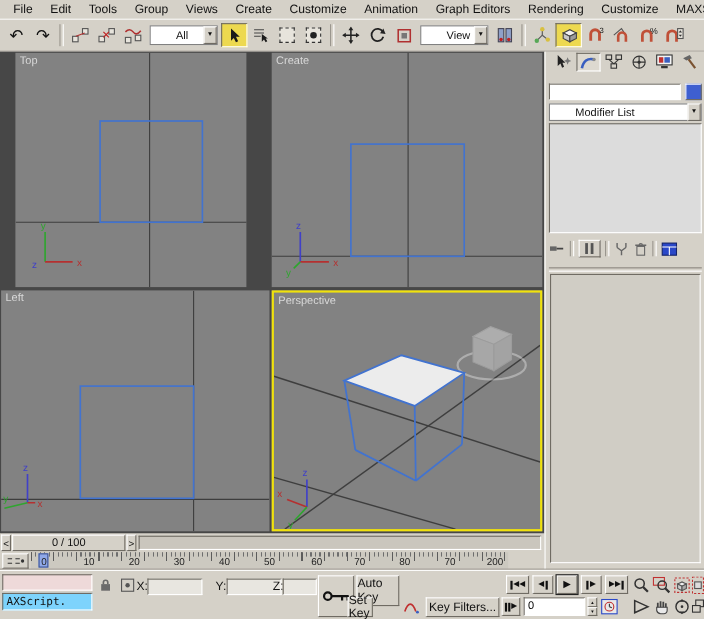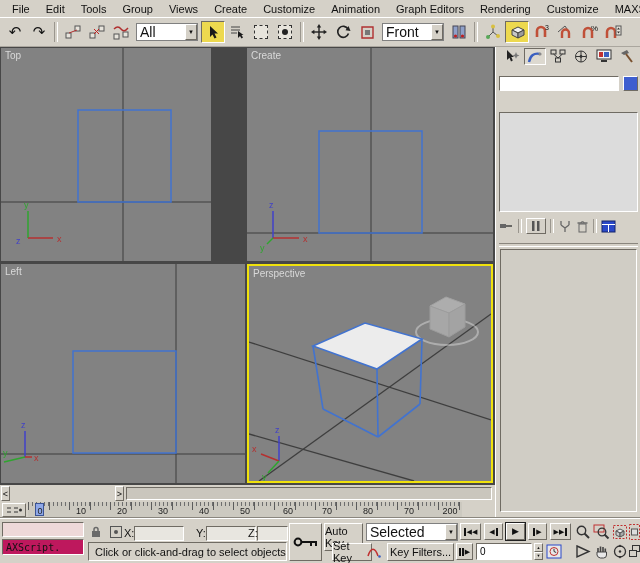--- a/index.html
+++ b/index.html
@@ -9,21 +9,21 @@
   .sunken{border-top:1px solid #6f6b63;border-left:1px solid #6f6b63;border-right:1px solid #fff;border-bottom:1px solid #fff;box-sizing:border-box;}
   .pressed{border-top:1px solid #6f6b63;border-left:1px solid #6f6b63;border-right:1px solid #fff;border-bottom:1px solid #fff;background:#edd94f;box-sizing:border-box;}
   
   .menubar{left:0;top:0;width:640px;height:17px;display:flex;align-items:center;padding-left:4px;border-bottom:1px solid #fff;background:#d5d1c8;}
   .menu-item{padding:1px 8px;cursor:default;white-space:nowrap;}
   
   .toolbar{left:0;top:18px;width:640px;height:28px;display:flex;align-items:center;padding-left:3px;background:#d5d1c8;border-bottom:1px solid #aaa69e;}
   .tb{width:24px;height:22px;display:flex;align-items:center;justify-content:center;flex:none;box-sizing:border-box;}
   .tsep{width:2px;height:20px;border-left:1px solid #9a968e;border-right:1px solid #fff;margin:0 3px;flex:none;}
   .dd{display:flex;align-items:center;height:18px;background:#fff;border:1px solid #808080;box-sizing:border-box;flex:none;}
-  .dd-text{flex:1;padding-left:3px;font-size:14px;overflow:hidden;white-space:nowrap;}
+  .dd-text{flex:1;padding-left:3px;font-size:10px;overflow:hidden;white-space:nowrap;margin-left:20px;}
   .dd-btn{width:12px;height:16px;font-size:6px;display:flex;align-items:center;justify-content:center;flex:none;}
   
   .vzone{left:0;top:47px;width:495px;height:438px;background:#474747;}
   .vp{position:absolute;background:#828282;overflow:hidden;}
   .vp-label{position:absolute;left:4px;top:2px;color:#d9d9d9;font-size:10px;z-index:5;}
   .persp{border:2px solid #f0e20c;}
   
   .tslider-row{left:0;top:485px;width:495px;height:17px;background:#d5d1c8;}
   .trackbar{left:0;top:502px;width:495px;height:16px;background:#d5d1c8;}
   .ruler{position:absolute;left:28px;top:0;width:434px;height:15px;background:#ccc9c0;
@@ -154,21 +154,21 @@
       </div>
     <div class="tb">
         <span>
           <svg width="15" height="15">
             <polygon points="2,2 13,2 13,13 2,13" fill="none" stroke="#b03030" stroke-width="1.4"></polygon>
             <rect x="5" y="5" width="5" height="5" fill="#777"></rect>
           </svg>
         </span>
       </div>
     <div class="dd" style="width:62px;margin:0 3px">
-      <span class="dd-text">Front</span>
+      <span class="dd-text">View</span>
       <span class="dd-btn raised">▼</span>
     </div>
     <div class="tb">
         <span>
           <svg width="17" height="17">
             <rect x="2" y="2" width="5" height="12" fill="#8fa0c8" stroke="#445"></rect>
             <rect x="9" y="2" width="5" height="12" fill="#8fa0c8" stroke="#445"></rect>
             <circle cx="4.5" cy="12" r="1.6" fill="#c02020"></circle>
             <circle cx="11.5" cy="12" r="1.6" fill="#c02020"></circle>
           </svg>
@@ -227,21 +227,21 @@
             <rect x="12" y="2" width="5" height="9" fill="#e7e4dc" stroke="#555"></rect>
             <polygon points="14.5,3.5 13,5.5 16,5.5" fill="#333"></polygon>
             <polygon points="14.5,9.5 13,7.5 16,7.5" fill="#333"></polygon>
           </svg>
         </span>
       </div>
   </div>
 
   <div class="abs vzone">
 
-    <div class="vp" style="left:1px;top:1px;width:210px;height:213px">
+    <div class="vp" style="left:14px;top:1px;width:210px;height:213px">
       <span class="vp-label">Top</span>
       <svg width="244" height="213">
         <line x1="122" y1="0" x2="122" y2="213" stroke="#3d3d3d"></line>
         <line x1="0" y1="154" x2="244" y2="154" stroke="#3d3d3d"></line>
         <rect x="77" y="62" width="93" height="92" fill="none" stroke="#4273cf" stroke-width="1.5"></rect>
         <g font-size="9">
           <line x1="27" y1="190" x2="27" y2="163" stroke="#2fa52f" stroke-width="1.5"></line>
           <line x1="27" y1="190" x2="52" y2="190" stroke="#b53030" stroke-width="1.5"></line>
           <text x="23" y="160" fill="#2fa52f">y</text>
           <text x="56" y="194" fill="#b53030">x</text>
@@ -313,20 +313,21 @@
           <text x="26" y="167" fill="#4040c8">z</text>
           <text x="3" y="186" fill="#b53030">x</text>
           <text x="13" y="214" fill="#2fa52f">y</text>
         </g>
       </svg>
     </div>
   </div>
 
   <div class="abs tslider-row">
     <div class="abs raised btnlabel" style="left:1px;top:1px;width:9px;height:15px;font-size:9px">&lt;</div>
+    <div class="abs raised btnlabel" style="left:11px;top:1px;width:103px;height:15px;font-size:10px">0 / 100</div>
     <div class="abs raised btnlabel" style="left:115px;top:1px;width:9px;height:15px;font-size:9px">&gt;</div>
     <div class="abs sunken" style="left:126px;top:2px;width:366px;height:13px;background:#cac6bd"></div>
   </div>
 
   <div class="abs trackbar">
     <div class="abs raised" style="left:2px;top:1px;width:24px;height:14px;display:flex;align-items:center;justify-content:center">
       <span>
           <svg width="18" height="10">
             <line x1="2" y1="3" x2="6" y2="3" stroke="#333"></line>
             <line x1="9" y1="3" x2="13" y2="3" stroke="#333"></line>
@@ -405,20 +406,24 @@
           <svg width="16" height="15">
             <polygon points="2,4 8,1 10,4 5,6" fill="#666"></polygon>
             <line x1="7" y1="5" x2="13" y2="13" stroke="#7a5230" stroke-width="2"></line>
           </svg>
         </span>
       </div>
 
     <input class="abs sunken" style="left: 3px; top: 29px; width: 120px; height: 15px; background: rgb(255, 255, 255); font-size: 10px; padding: 0px 2px; border-width: 1px;" value="">
     <div class="abs raised" style="left:127px;top:29px;width:15px;height:15px;background:#3e5fd0"></div>
 
+    <div class="dd abs" style="left:3px;top:47px;width:139px;height:16px">
+      <span class="dd-text">Modifier List</span>
+      <span class="dd-btn raised">▼</span>
+    </div>
 
     <div class="abs sunken" style="left:3px;top:65px;width:139px;height:100px;background:#dcdcdc"></div>
 
     <div class="abs" style="left:3px;top:170px;width:139px;height:18px;display:flex;align-items:center;gap:4px">
       <span>
           <svg width="15" height="14">
             <rect x="1" y="5" width="6" height="4" fill="#666"></rect>
             <line x1="7" y1="7" x2="13" y2="7" stroke="#444" stroke-width="1.5"></line>
           </svg>
         </span>
@@ -453,58 +458,53 @@
     </div>
 
     <div class="abs" style="left:3px;top:196px;width:139px;height:2px;border-top:1px solid #8a867e;border-bottom:1px solid #fff"></div>
     <div class="abs sunken" style="left:4px;top:202px;width:137px;height:263px;background:#d0cdc5"></div>
   </div>
 
   <div class="abs" style="left:0;top:517px;width:640px;height:1px;background:#8a867e"></div>
   <div class="abs bottom">
 
     <div class="abs sunken" style="left:2px;top:3px;width:82px;height:15px;background:#eed9d9"></div>
-    <div class="abs sunken mono" style="left:2px;top:20px;width:82px;height:16px;background:#be185d;font-size:10px;padding:2px 0 0 3px">AXScript.</div>
+    <div class="abs sunken mono" style="left:2px;top:20px;width:82px;height:16px;background:#7dd3fc;font-size:10px;padding:2px 0 0 3px">AXScript.</div>
 
     <div class="abs" style="left:89px;top:6px"><span><svg width="14" height="14">
             <rect x="3" y="6" width="8" height="6" fill="#6a6a6a"></rect>
             <path d="M5,6 V4.5 a2,2 0 0 1 4,0 V6" fill="none" stroke="#6a6a6a" stroke-width="1.5"></path>
           </svg></span></div>
     <div class="abs" style="left:109px;top:6px"><span><svg width="14" height="14">
             <rect x="1.5" y="1.5" width="11" height="11" fill="none" stroke="#555"></rect>
             <circle cx="7" cy="7" r="2" fill="#555"></circle>
           </svg></span></div>
 
     <span class="abs" style="left:124px;top:8px">X:</span>
     <input class="abs field sunken" style="left: 134px; top: 7px; width: 50px;" value="">
     <span class="abs" style="left:196px;top:8px">Y:</span>
     <input class="abs field sunken" style="left: 206px; top: 7px; width: 50px;" value="">
     <span class="abs" style="left:248px;top:8px">Z:</span>
     <input class="abs field sunken" style="left: 257px; top: 7px; width: 31px;" value="">
 
-    <div class="abs sunken" style="left:88px;top:23px;width:199px;height:19px;padding:3px 0 0 6px;box-sizing:border-box;white-space:nowrap;overflow:hidden">Click or click-and-drag to select objects</div>
 
     <div class="abs raised" style="left:289px;top:4px;width:33px;height:38px;display:flex;align-items:center;justify-content:center">
       <span>
           <svg width="26" height="14">
             <circle cx="5" cy="7" r="3.4" fill="none" stroke="#111" stroke-width="2"></circle>
             <line x1="8.5" y1="7" x2="24" y2="7" stroke="#111" stroke-width="2"></line>
             <line x1="18" y1="7" x2="18" y2="11" stroke="#111" stroke-width="2"></line>
             <line x1="23" y1="7" x2="23" y2="11" stroke="#111" stroke-width="2"></line>
           </svg>
         </span>
     </div>
 
     <div class="abs raised btnlabel" style="left:324px;top:4px;width:39px;height:28px">Auto Key</div>
-    <div class="abs raised btnlabel" style="left:332px;top:24px;width:40px;height:18px">Set Key</div>
-
-    <div class="dd abs" style="left:366px;top:4px;width:92px;height:18px">
-      <span class="dd-text">Selected</span>
-      <span class="dd-btn raised">▼</span>
-    </div>
+    <div class="abs raised btnlabel" style="left:316px;top:24px;width:23px;height:18px">Set Key</div>
+
     <div class="abs" style="left:366px;top:26px"><span><svg width="16" height="14">
             <path d="M2,11 C5,2 9,2 12,11" fill="none" stroke="#c03030" stroke-width="1.5"></path>
             <circle cx="13.5" cy="11.5" r="1.3" fill="#3a5fc0"></circle>
           </svg></span></div>
     <div class="abs raised btnlabel" style="left:387px;top:24px;width:67px;height:18px">Key Filters...</div>
 
     <div class="abs raised pb" style="left:460px;top:4px;width:21px;height:17px">
         <span class="bar"></span>
         <span class="g">◀◀</span>
       </div>

